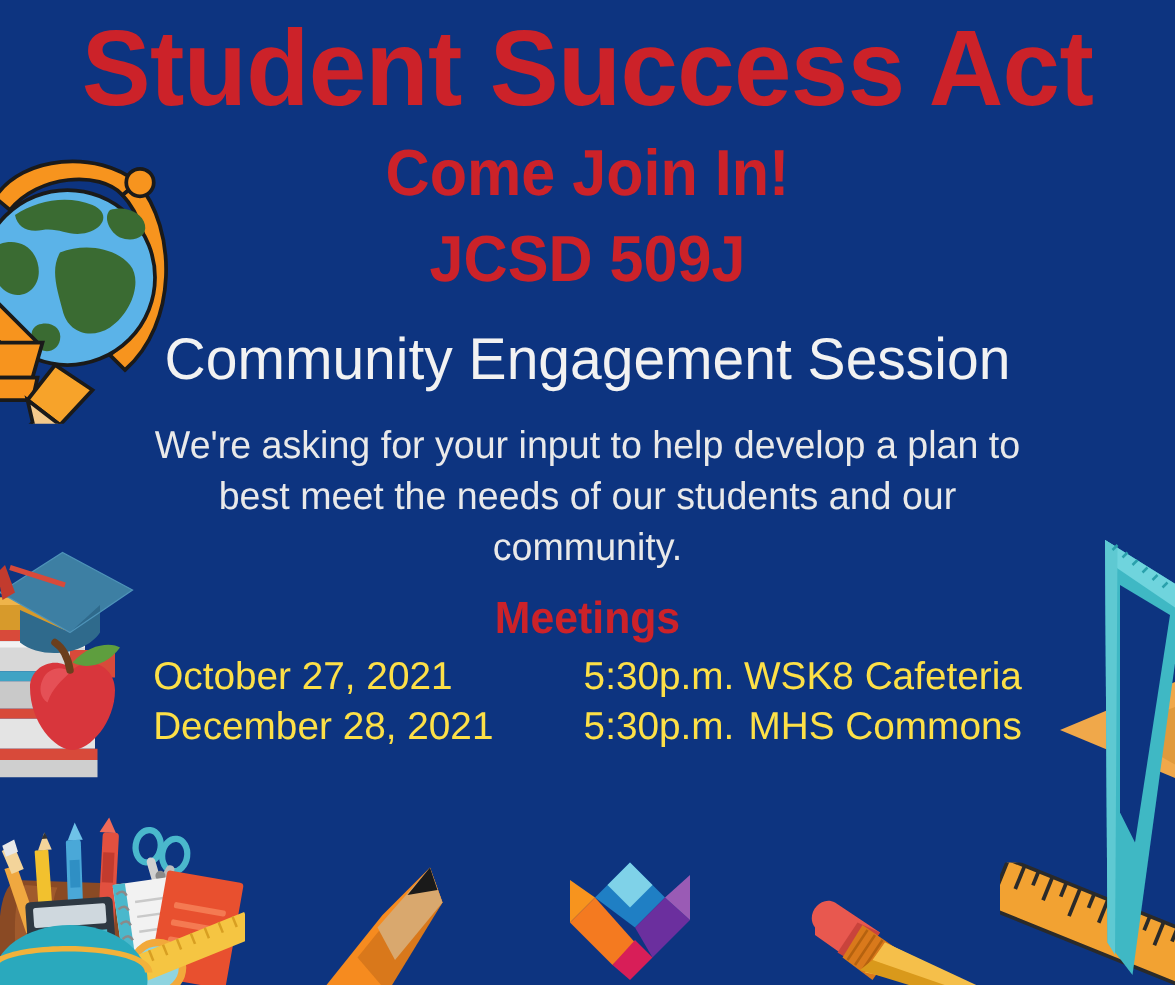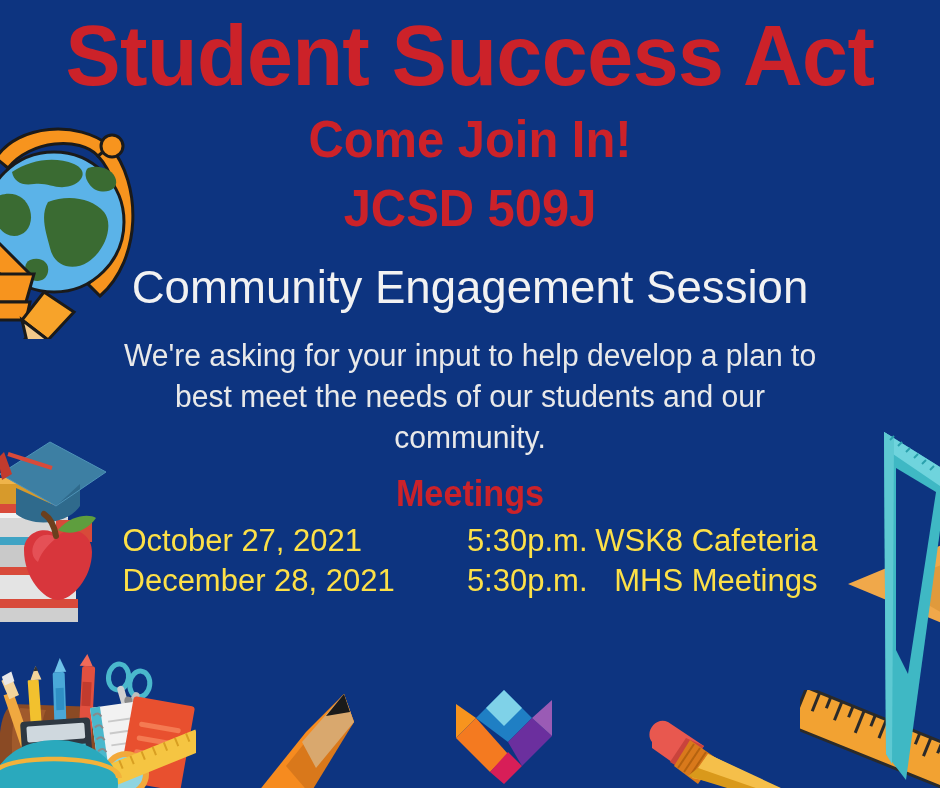--- a/index.html
+++ b/index.html
@@ -395,19 +395,19 @@
     <table class="meeting-table">
       <tbody>
         <tr>
           <td class="col-date">October 27, 2021</td>
           <td class="col-time">5:30p.m.</td>
           <td class="col-place">WSK8 Cafeteria</td>
         </tr>
         <tr>
           <td class="col-date">December 28, 2021</td>
           <td class="col-time">5:30p.m.</td>
-          <td class="col-place">MHS Meetings</td>
+          <td class="col-place">MHS Commons</td>
         </tr>
       </tbody>
     </table>
 
   </div>
 </div>
 
 </body></html>

